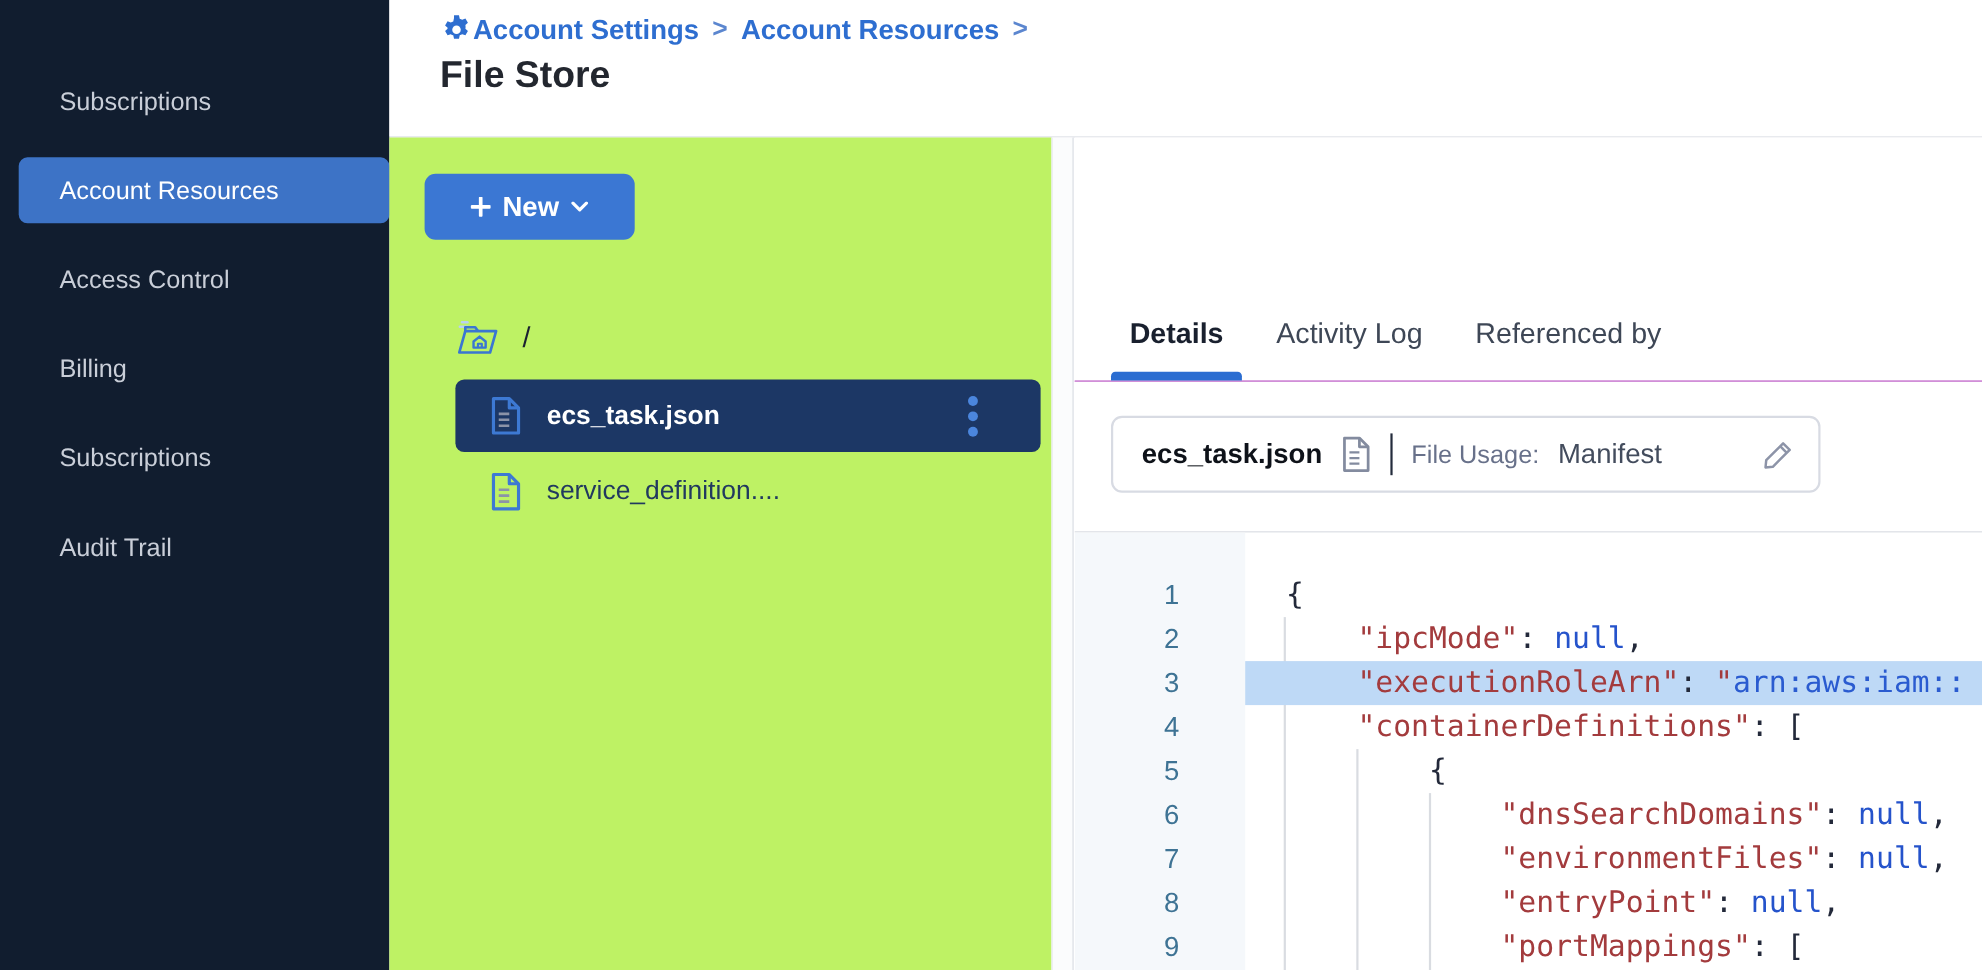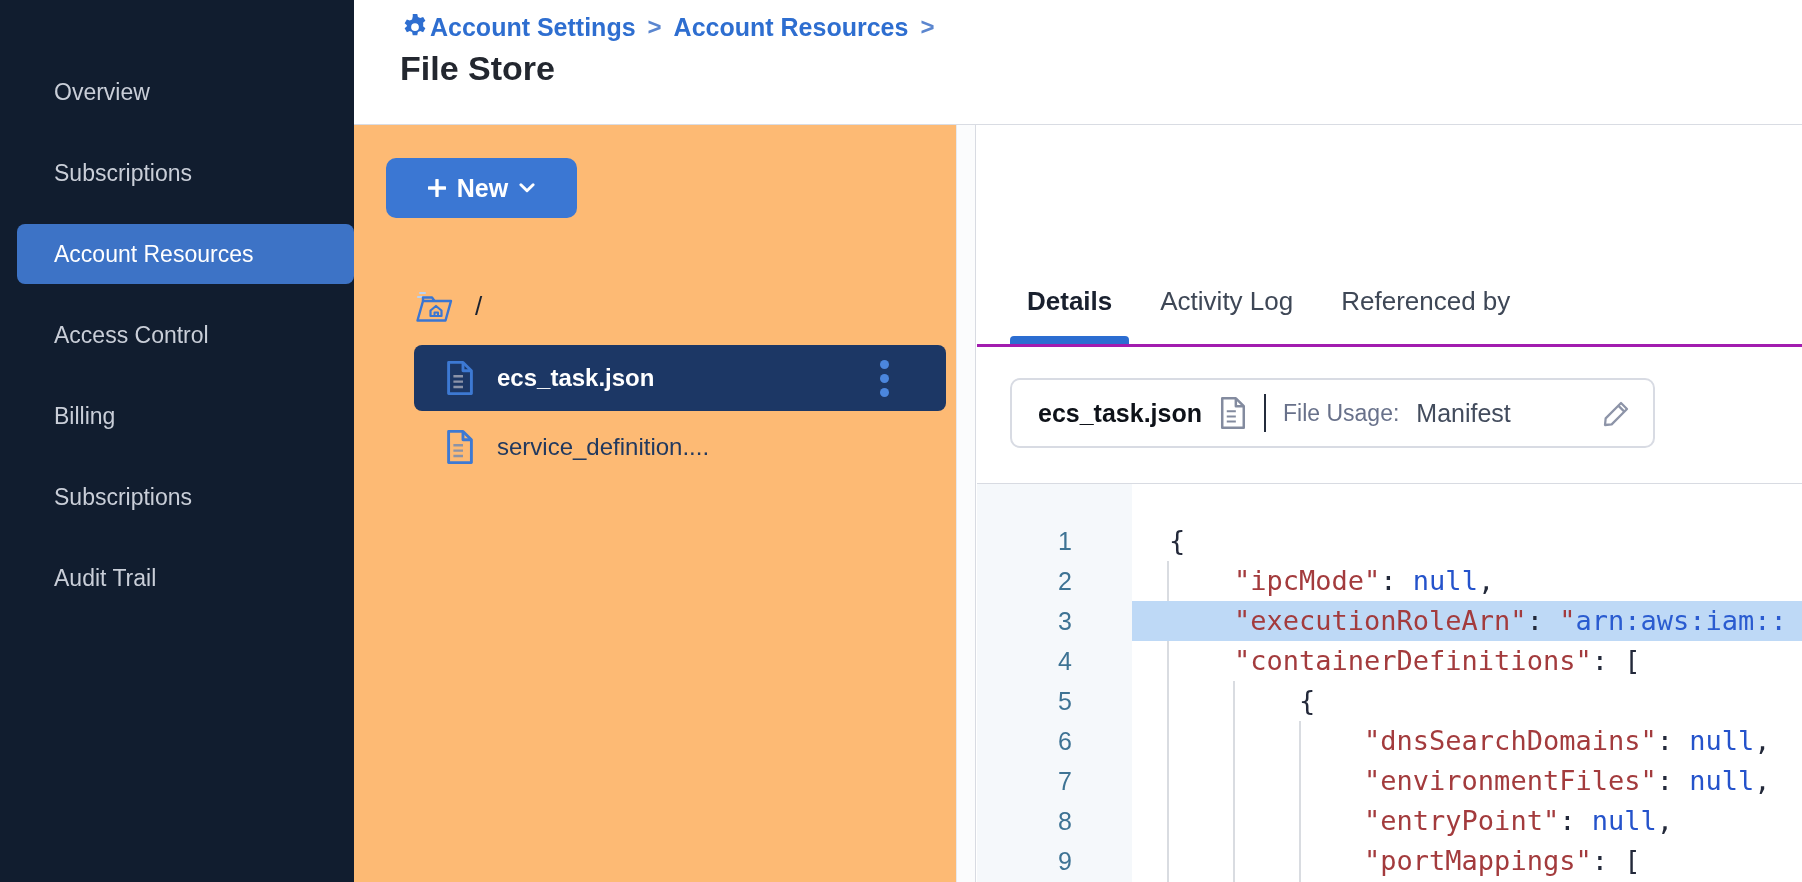--- a/index.html
+++ b/index.html
@@ -15,21 +15,21 @@
 
   
   .header { position:absolute; left:354px; top:0; right:0; height:124px; background:#fff; padding:10px 0 0 46px; }
   .breadcrumb { display:flex; align-items:center; height:34px; }
   .bc-link { color:#2e6ed0; font-size:25px; font-weight:600; cursor:pointer; }
   .bc-sep { color:#5b86cf; font-size:24px; font-weight:600; }
   .page-title { margin-top:5px; font-size:34px; font-weight:700; color:#23272f; }
   .h-divider { position:absolute; left:354px; top:124px; right:0; height:1px; background:#d9dce3; }
 
   
-  .file-panel { position:absolute; left:354px; top:125px; width:602px; bottom:0; background:#fdba74; padding:33px 0 0 32px; }
+  .file-panel { position:absolute; left:354px; top:125px; width:602px; bottom:0; background:#bef264; padding:33px 0 0 32px; }
   .new-btn { width:191px; height:60px; background:#3b77d3; border:none; border-radius:10px;
              display:flex; align-items:center; justify-content:center; gap:11px;
              color:#fff; font-size:25px; font-weight:700; font-family:inherit; cursor:pointer; }
   .folder-row { margin:70px 0 0 29px; display:flex; align-items:center; gap:20px; cursor:pointer; }
   .root-path { font-size:26px; color:#1a2230; }
   .file-list { margin-top:21px; }
   .file-row { margin-left:28px; width:532px; height:60px; display:flex; align-items:center;
               padding-left:31px; gap:22px; border-radius:8px; cursor:pointer; }
   .file-row .file-name { font-size:24px; font-weight:500; color:#21395f; }
   .file-row.selected { height:66px; background:#1c3765; margin-bottom:6px; }
@@ -39,21 +39,21 @@
 
   
   .panel-strip { position:absolute; left:956px; top:125px; width:20px; bottom:0; background:#fbfcfd;
                  border-left:1px solid #e7e9ee; border-right:1px solid #d8dbe2; }
 
   
   .detail-panel { position:absolute; left:977px; top:125px; right:0; bottom:0; background:#fff; }
   .dp-header { position:absolute; left:0; top:0; right:0; height:102px; background:#f4f6fa;
                display:flex; align-items:center; padding-left:35px; font-size:26px; color:#404a5a; }
   .dp-tabs { position:absolute; left:0; top:102px; right:0; height:120px; display:flex; align-items:flex-end;
-             gap:48px; padding-left:50px; border-bottom:3px solid #a21caf; }
+             gap:48px; padding-left:50px; border-bottom:1px solid #a21caf; }
   .tab { position:relative; padding-bottom:27px; font-size:26px; color:#3e4756; font-weight:500; cursor:pointer; }
   .tab.active { color:#19202e; font-weight:700; }
   .tab.active::after { content:""; position:absolute; left:-17px; right:-17px; bottom:0; height:8px;
                        background:#2b6dd1; border-radius:4px 4px 0 0; }
   .dp-info { position:absolute; left:0; top:222px; right:0; height:136px; background:#fff; }
   .info-card { position:absolute; left:33px; top:31px; width:645px; height:70px; background:#fff;
                border:2px solid #d8dbe3; border-radius:10px; display:flex; align-items:center;
                padding:0 20px 0 26px; gap:17px; }
   .info-name { font-size:25px; font-weight:700; color:#0e1219; }
   .info-vdiv { width:2px; height:38px; background:#242c3c; }
@@ -77,21 +77,20 @@
   .tk-null { color:#2553cb; }
   .tk-vs { color:#2a5bd0; }
   .tk-p { color:#23293a; }
 </style>
 </head>
 <body>
 
 <div class="screen">
 
   <nav class="sidebar">
-      <div class="sb-item">Overview</div>
       <div class="sb-item">Subscriptions</div>
       <div class="sb-item active">Account Resources</div>
       <div class="sb-item">Access Control</div>
       <div class="sb-item">Billing</div>
       <div class="sb-item">Subscriptions</div>
       <div class="sb-item">Audit Trail</div>
     </nav>
 
   <header class="header">
     <div class="breadcrumb">

